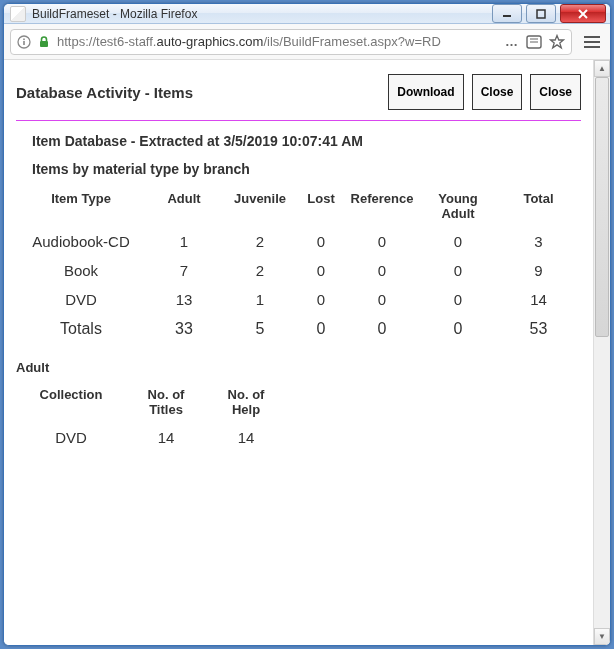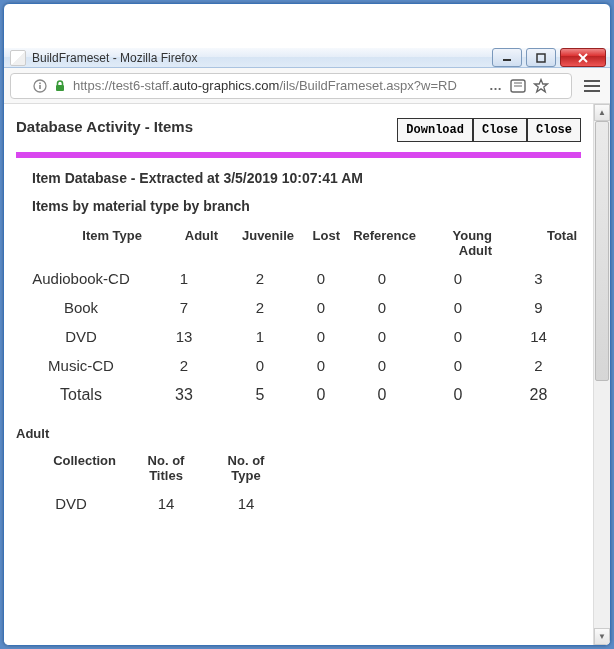--- a/index.html
+++ b/index.html
@@ -25,21 +25,20 @@
     flex-direction: column;
   }
   
   .titlebar {
     height: 20px;
     background: linear-gradient(to bottom, #f6f9fd 0%, #e6eef8 45%, #d6e4f4 46%, #e0ebf7 100%);
     display: flex;
     align-items: center;
     border-bottom: 1px solid #aac3e0;
     padding-left: 6px;
-    margin-top: 44px;
   }
   .favicon {
     width: 16px; height: 16px;
     margin-right: 6px;
     background: linear-gradient(135deg,#fff 0 50%,#f0f0f0 50% 100%);
     border:1px solid #ccc;
     border-radius:2px;
   }
   .title-text {
     font-size: 12px;
@@ -73,21 +72,21 @@
     background:#f8f8f8;
   }
   .addr-box {
     flex:1;
     height:26px;
     border:1px solid #ccc;
     border-radius:4px;
     background:#fff;
     display:flex;
     align-items:center;
-    padding:0 22px;
+    padding:0 6px;
     gap:6px;
     font-size:13px;
     color:#777;
     overflow:hidden;
   }
   .lock { color:#3a9a3a; width:14px; height:14px; }
   .addr-text { white-space:nowrap; overflow:hidden; flex:1; }
   .addr-text .bold { color:#333; }
   .addr-icon { color:#777; display:flex; align-items:center; }
   .hamburger {
@@ -113,45 +112,46 @@
     width:17px;
     background:#f0f0f0;
     border-left:1px solid #ddd;
     position:relative;
   }
   .sb-btn { height:17px; background:linear-gradient(#fafafa,#e5e5e5); border:1px solid #ccc; display:flex; align-items:center; justify-content:center; font-size:8px; color:#666;}
   .sb-thumb { position:absolute; top:17px; left:1px; width:14px; height:260px; background:linear-gradient(#eaeaea,#d6d6d6); border:1px solid #bbb; border-radius:2px;}
   
   .page-header {
     display:flex;
-    align-items:flex-start;
+    align-items:center;
     padding:6px 0 10px 0;
-    border-bottom:6px solid #d946ef;
+    border-bottom:1px solid #d946ef;
+    gap:8px;
   }
   .page-title {
     font-weight:bold;
     font-size:15px;
     flex:1;
   }
   .btn {
     border:1px solid #333;
     background:#f7f7f7;
-    padding:4px 8px;
+    padding:10px 8px;
     font-size:12px;
     font-weight:bold;
-    font-family:Liberation Mono, monospace;
+    font-family:Liberation Sans, sans-serif;
   }
   
   .section-line {
     font-weight:bold;
     font-size:14px;
     margin:12px 0 8px 16px;
   }
   table { border-collapse:collapse; width:100%; }
-  th { text-align:right; font-size:13px; font-weight:bold; padding:6px 4px; vertical-align:top; }
+  th { text-align:center; font-size:13px; font-weight:bold; padding:6px 4px; vertical-align:top; }
   td { font-size:15px; padding:6px 4px;text-align:center; }
   .totals-row td { font-weight:normal; font-size:16px; }
   .col-type { width:130px; }
   .col-n { width:76px; }
   .sub { font-size:13px; font-weight:bold; margin:16px 0 6px 0; }
   .coll-table th, .coll-table td { padding:6px 10px; }
   .coll-table .num { text-align:center;margin-top:32px; }
 </style>
 </head>
 <body>
@@ -265,49 +265,40 @@
             </tr>
             <tr>
               <td>DVD</td>
               <td>13</td>
               <td>1</td>
               <td>0</td>
               <td>0</td>
               <td>0</td>
               <td>14</td>
             </tr>
-            <tr>
-              <td>Music-CD</td>
-              <td>2</td>
-              <td>0</td>
-              <td>0</td>
-              <td>0</td>
-              <td>0</td>
-              <td>2</td>
-            </tr>
             <tr class="totals-row">
               <td>Totals</td>
               <td>33</td>
               <td>5</td>
               <td>0</td>
               <td>0</td>
               <td>0</td>
-              <td>28</td>
+              <td>53</td>
             </tr>
           </tbody>
       </table>
 
       <div class="sub">Adult</div>
 
       <table class="coll-table" style="width:auto">
         <thead>
           <tr>
             <th style="width:110px">Collection</th>
             <th class="num" style="width:80px">No. of Titles</th>
-            <th class="num" style="width:80px">No. of Type</th>
+            <th class="num" style="width:80px">No. of Help</th>
           </tr>
         </thead>
         <tbody id="coll-body">
             <tr>
               <td>DVD</td>
               <td class="num">14</td>
               <td class="num">14</td>
             </tr>
           </tbody>
       </table>

